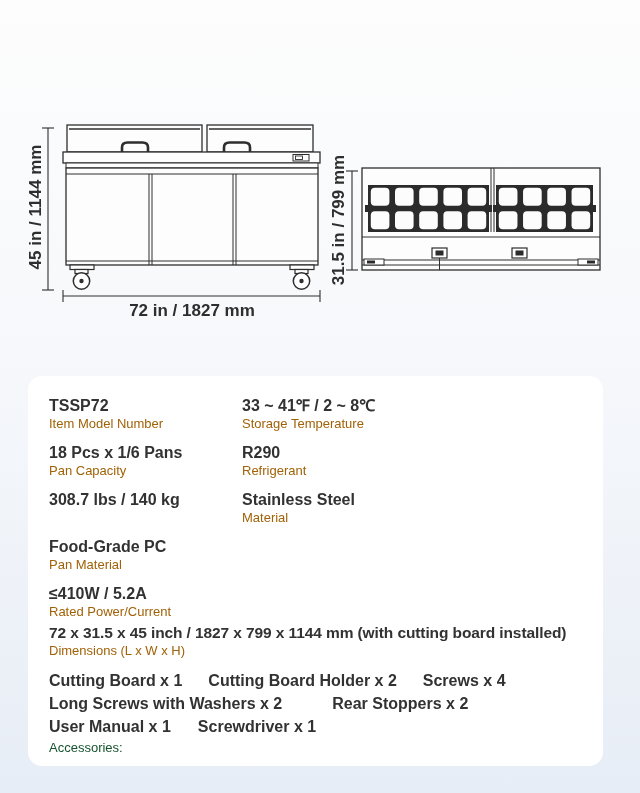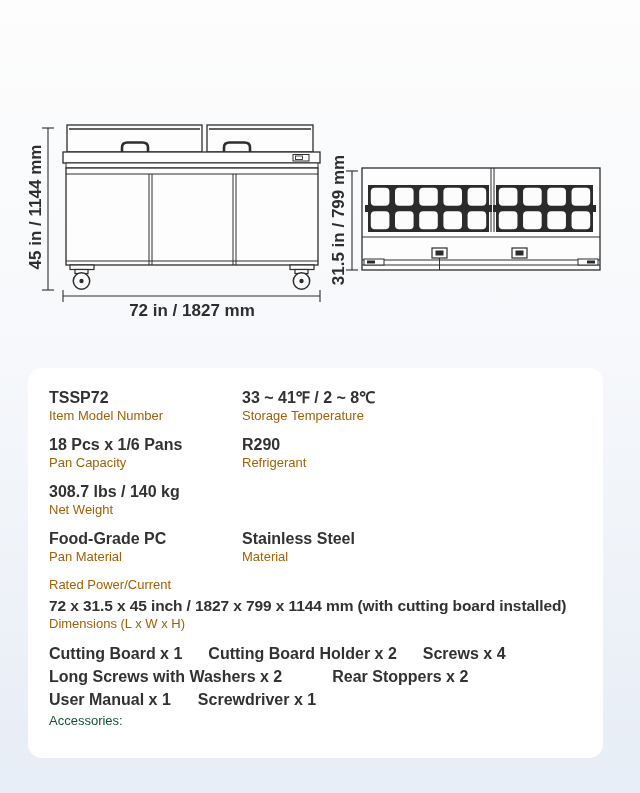--- a/index.html
+++ b/index.html
@@ -6,21 +6,21 @@
   body{
     width:640px;height:793px;position:relative;overflow:hidden;
     background:linear-gradient(180deg,#fdfdfd 0%,#f6f8fb 45%,#e7edf6 100%);
     font-family:"Liberation Sans",sans-serif;
   }
   svg text{font-family:"Liberation Sans",sans-serif;}
   .front-svg{position:absolute;left:22px;top:115px;}
   .top-svg{position:absolute;left:325px;top:148px;}
   .dim-text{font-size:17px;font-weight:bold;fill:#2e2e2e;}
   .card{
-    position:absolute;left:28px;top:368px;width:575px;height:390px;
+    position:absolute;left:28px;top:376px;width:575px;height:390px;
     background:#ffffff;border-radius:14px;box-sizing:border-box;
     padding:20px 16px 0 21px;
   }
   .grid{display:grid;grid-template-columns:193px 1fr;}
   .spec{margin-bottom:12px;}
   .spec .v{font-size:16px;font-weight:bold;color:#323232;line-height:19px;}
   .spec .l{font-size:13px;color:#a16207;line-height:15px;margin-top:1px;}
   .col1{grid-column:1;}
   .dim-row{margin-top:-8px;margin-bottom:0;}
   .dim-row .v{font-size:15.5px;white-space:nowrap;letter-spacing:-0.1px;}
@@ -172,31 +172,31 @@
       <div class="spec">
         <div class="v">18 Pcs x 1/6 Pans</div>
         <div class="l">Pan Capacity</div>
       </div>
       <div class="spec">
         <div class="v">R290</div>
         <div class="l">Refrigerant</div>
       </div>
       <div class="spec">
         <div class="v">308.7 lbs / 140 kg</div>
-        <div class="l">Net Weight</div>
+      </div>
+      <div class="spec">
+        <div class="v">Stainless Steel</div>
+        <div class="l">Material</div>
       </div>
       <div class="spec col1">
         <div class="v">Food-Grade PC</div>
         <div class="l">Pan Material</div>
       </div>
-      <div class="spec">
-        <div class="v">Stainless Steel</div>
-        <div class="l">Material</div>
-      </div>
       <div class="spec col1">
+        <div class="v">≤410W / 5.2A</div>
         <div class="l">Rated Power/Current</div>
       </div>
     </div>
 
     <div class="spec dim-row">
       <div class="v">72 x 31.5 x 45 inch / 1827 x 799 x 1144 mm (with cutting board installed)</div>
       <div class="l">Dimensions (L x W x H)</div>
     </div>
 
     <div class="acc">

